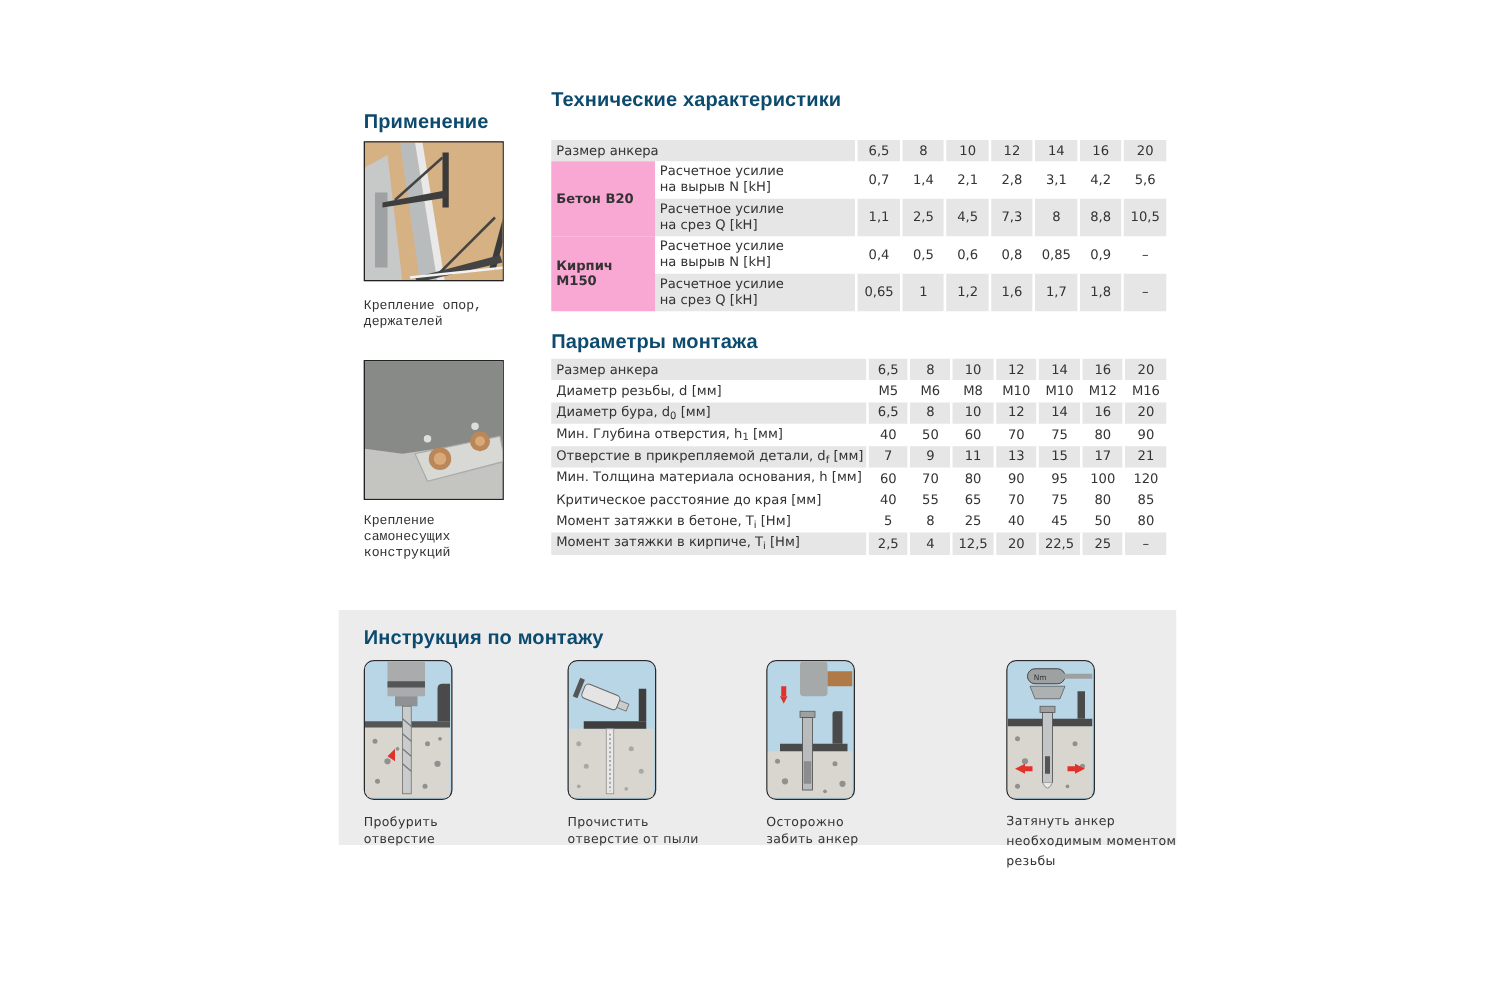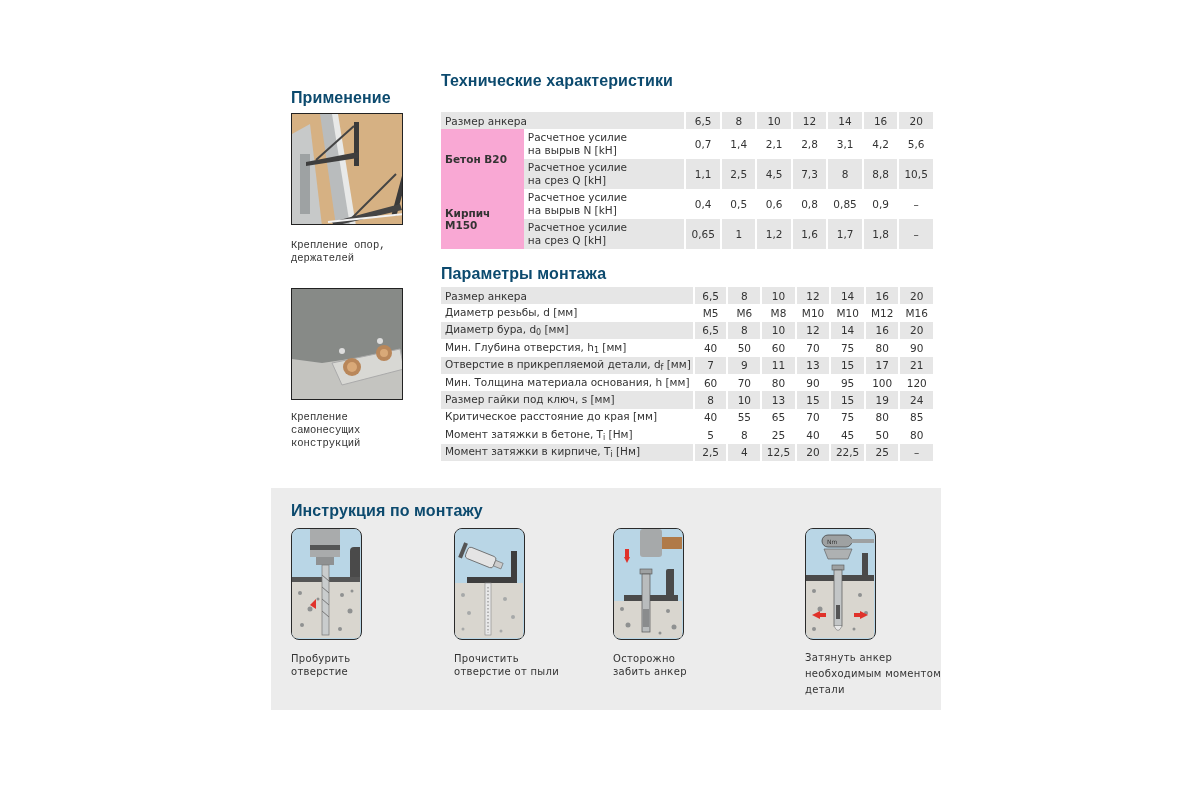--- a/index.html
+++ b/index.html
@@ -32,21 +32,21 @@
     #t1 td.param { width:160px; line-height:13px; padding-left:4px; }
     #t1 td.group { width:80px; padding-left:4px; background:#f9a8d4;font-weight:bold; }
     #t1 tr.hdr td.hlabel { padding-left:4px; }
 
     #t2 { top:287px; width:492px; }
     #t2 td { height:17.4px; }
     #t2 td.label { width:248px; padding-left:4px; white-space:nowrap; }
     sub { font-size:8px; vertical-align:-2px; }
 
     
-    #install { position:absolute; left:271px; top:488px; width:670px; height:222px; background:#ececec; }
+    #install { position:absolute; left:271px; top:488px; width:670px; height:188px; background:#ececec; }
     #install-title { position:absolute; left:20px; top:14px; }
     .step { position:absolute; top:40px; width:150px; }
     .step .icon { width:71px; height:112px; border:1.5px solid #2a2a2a; border-radius:8px; overflow:hidden; box-sizing:border-box; background:#b9d6e6; position:relative; }
     .step .label { margin-top:12px; font-size:10px; line-height:13px; color:#333; letter-spacing:0.3px; }
     #step1 { left:20px; }
     #step2 { left:183px; }
     #step3 { left:342px; }
     #step4 { left:534px; }
     #step4 .label { line-height:16px; margin-top:10px; }
   </style>
@@ -223,30 +223,20 @@
       </tr>
       <tr>
         <td class="label"><span>Мин. Толщина материала основания, h [мм]</span><sub></sub><span></span></td>
         <td class="v">60</td>
         <td class="v">70</td>
         <td class="v">80</td>
         <td class="v">90</td>
         <td class="v">95</td>
         <td class="v">100</td>
         <td class="v">120</td>
-      </tr>
-      <tr class="g">
-        <td class="label"><span>Размер гайки под ключ, s [мм]</span><sub></sub><span></span></td>
-        <td class="v">8</td>
-        <td class="v">10</td>
-        <td class="v">13</td>
-        <td class="v">15</td>
-        <td class="v">15</td>
-        <td class="v">19</td>
-        <td class="v">24</td>
       </tr>
       <tr>
         <td class="label"><span>Критическое расстояние до края [мм]</span><sub></sub><span></span></td>
         <td class="v">40</td>
         <td class="v">55</td>
         <td class="v">65</td>
         <td class="v">70</td>
         <td class="v">75</td>
         <td class="v">80</td>
         <td class="v">85</td>
@@ -392,16 +382,16 @@
         <path d="M28,97 Q32,106 36,97" fill="#e8e8e8" stroke="#777" stroke-width="0.6"></path>
         <polygon points="6,86 14,82 14,90" fill="#e0322a"></polygon>
           <rect x="14" y="84" width="6" height="4" fill="#e0322a"></rect>
         <polygon points="62,86 54,82 54,90" fill="#e0322a"></polygon>
           <rect x="48" y="84" width="6" height="4" fill="#e0322a"></rect>
       </svg>
     </div>
     <div class="label">
       <div>Затянуть анкер</div>
       <div>необходимым моментом</div>
-      <div>детали</div>
+      <div>резьбы</div>
     </div>
   </div>
 </div>
 
 </body></html>

